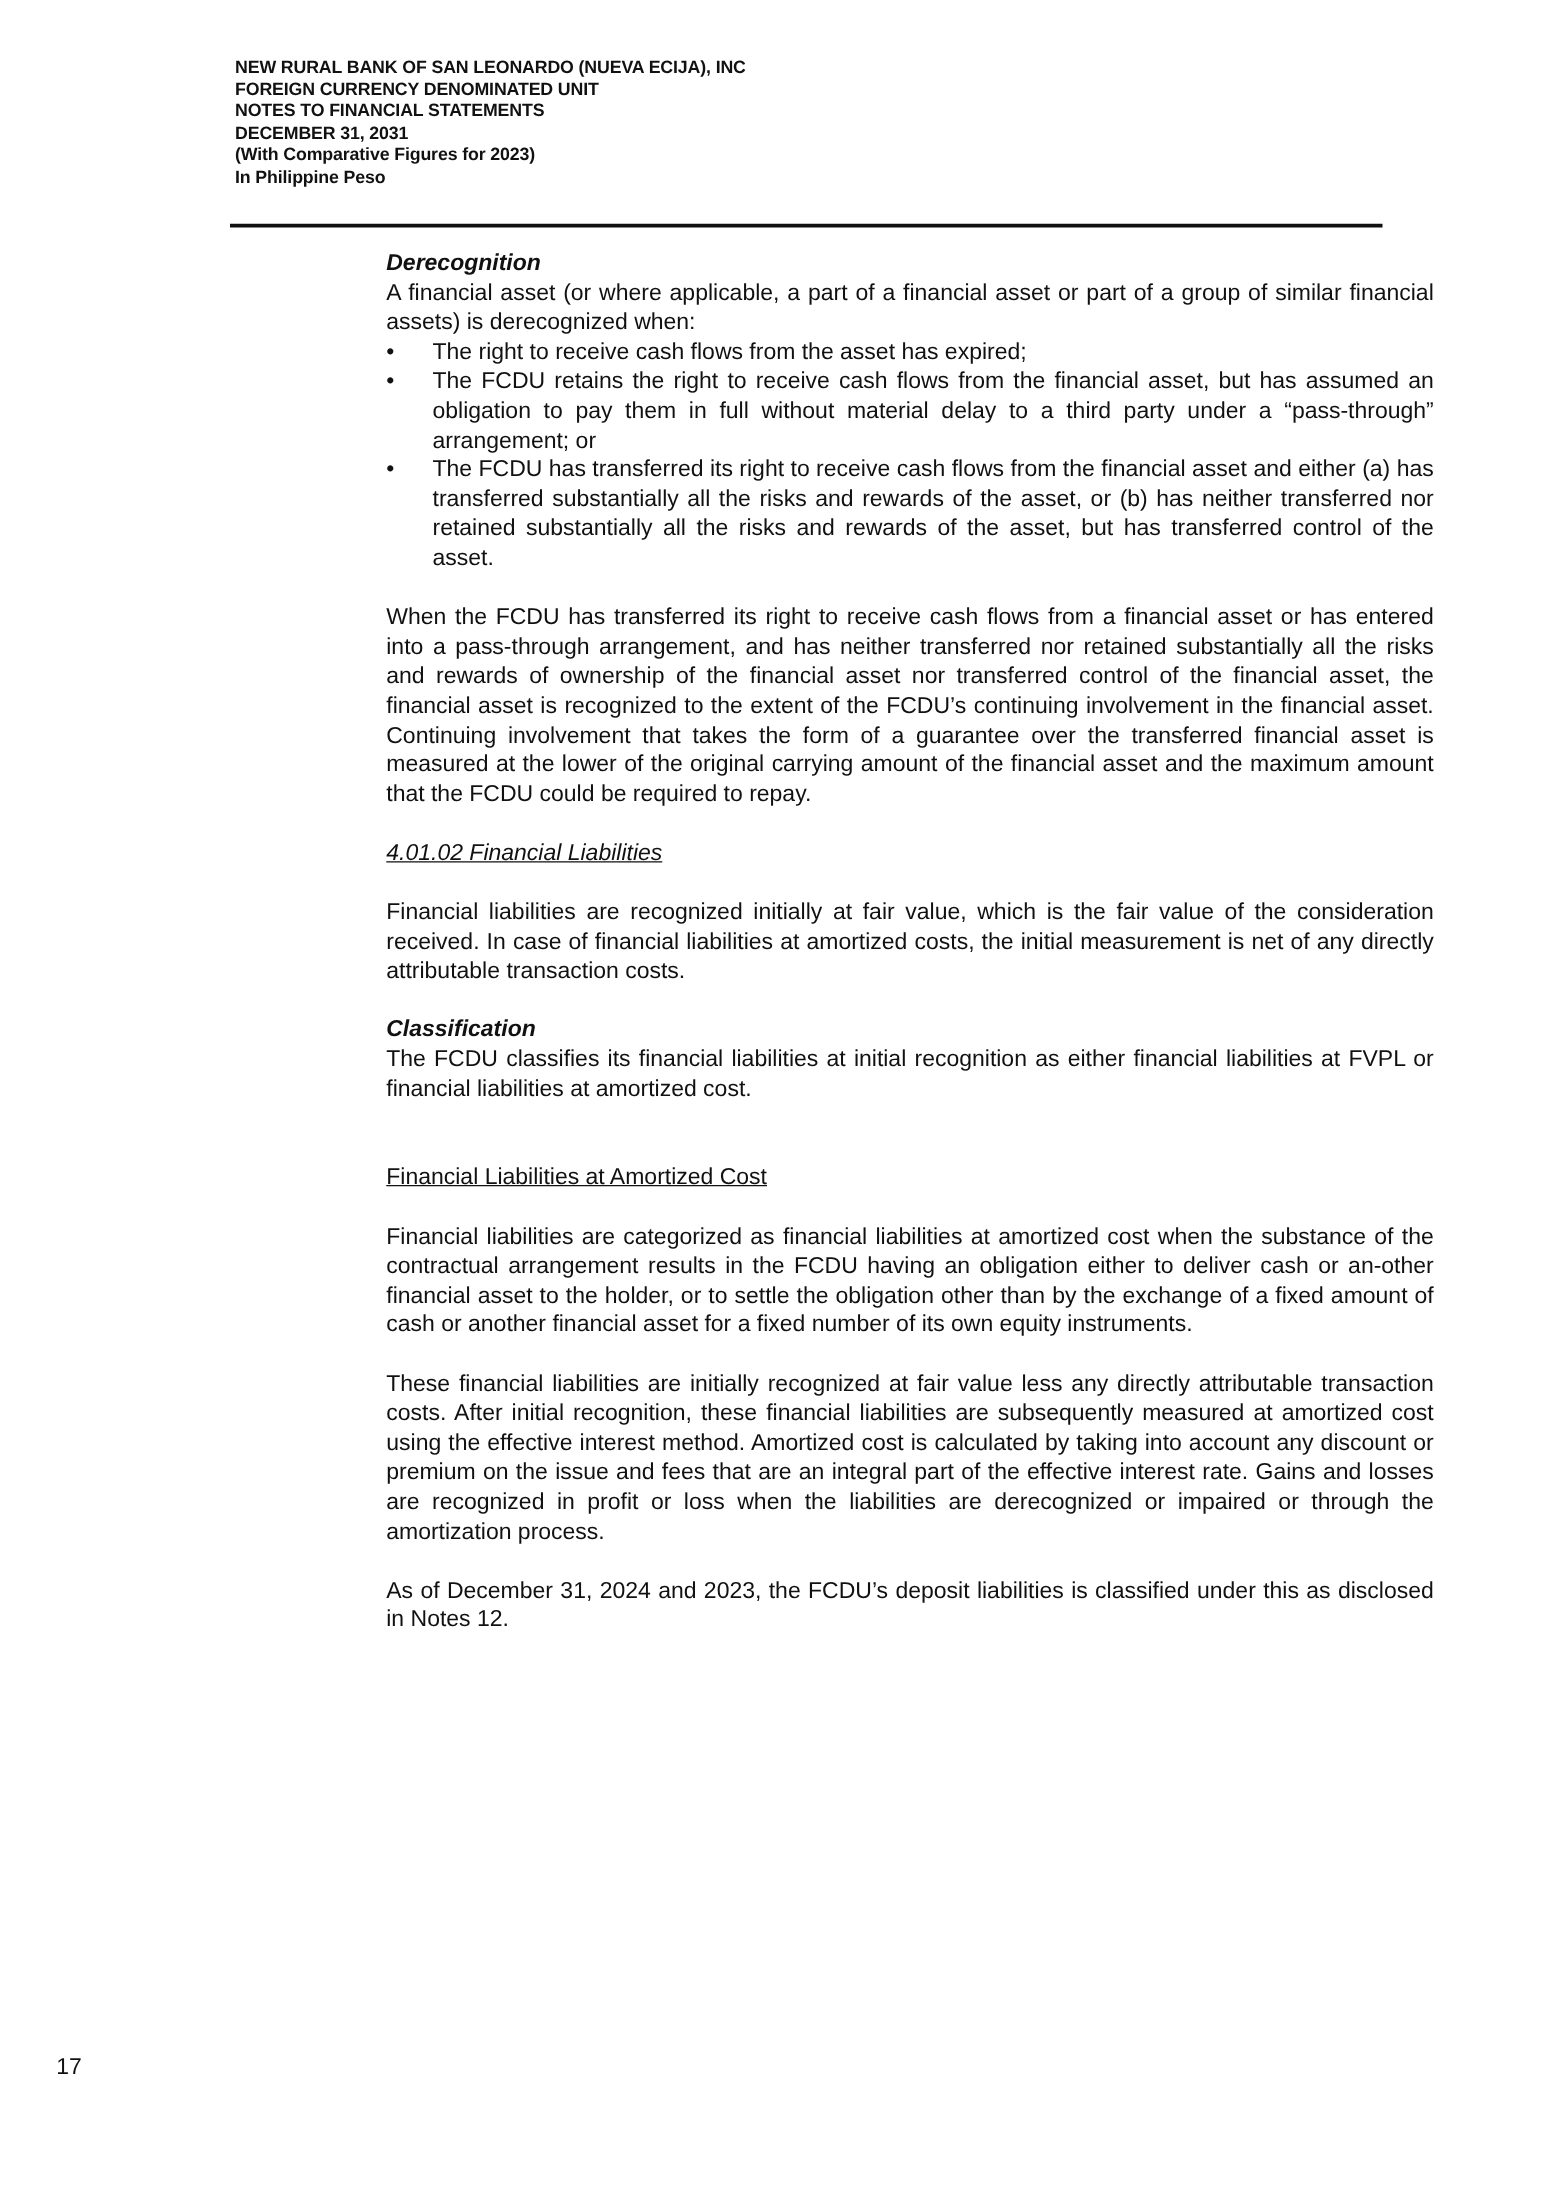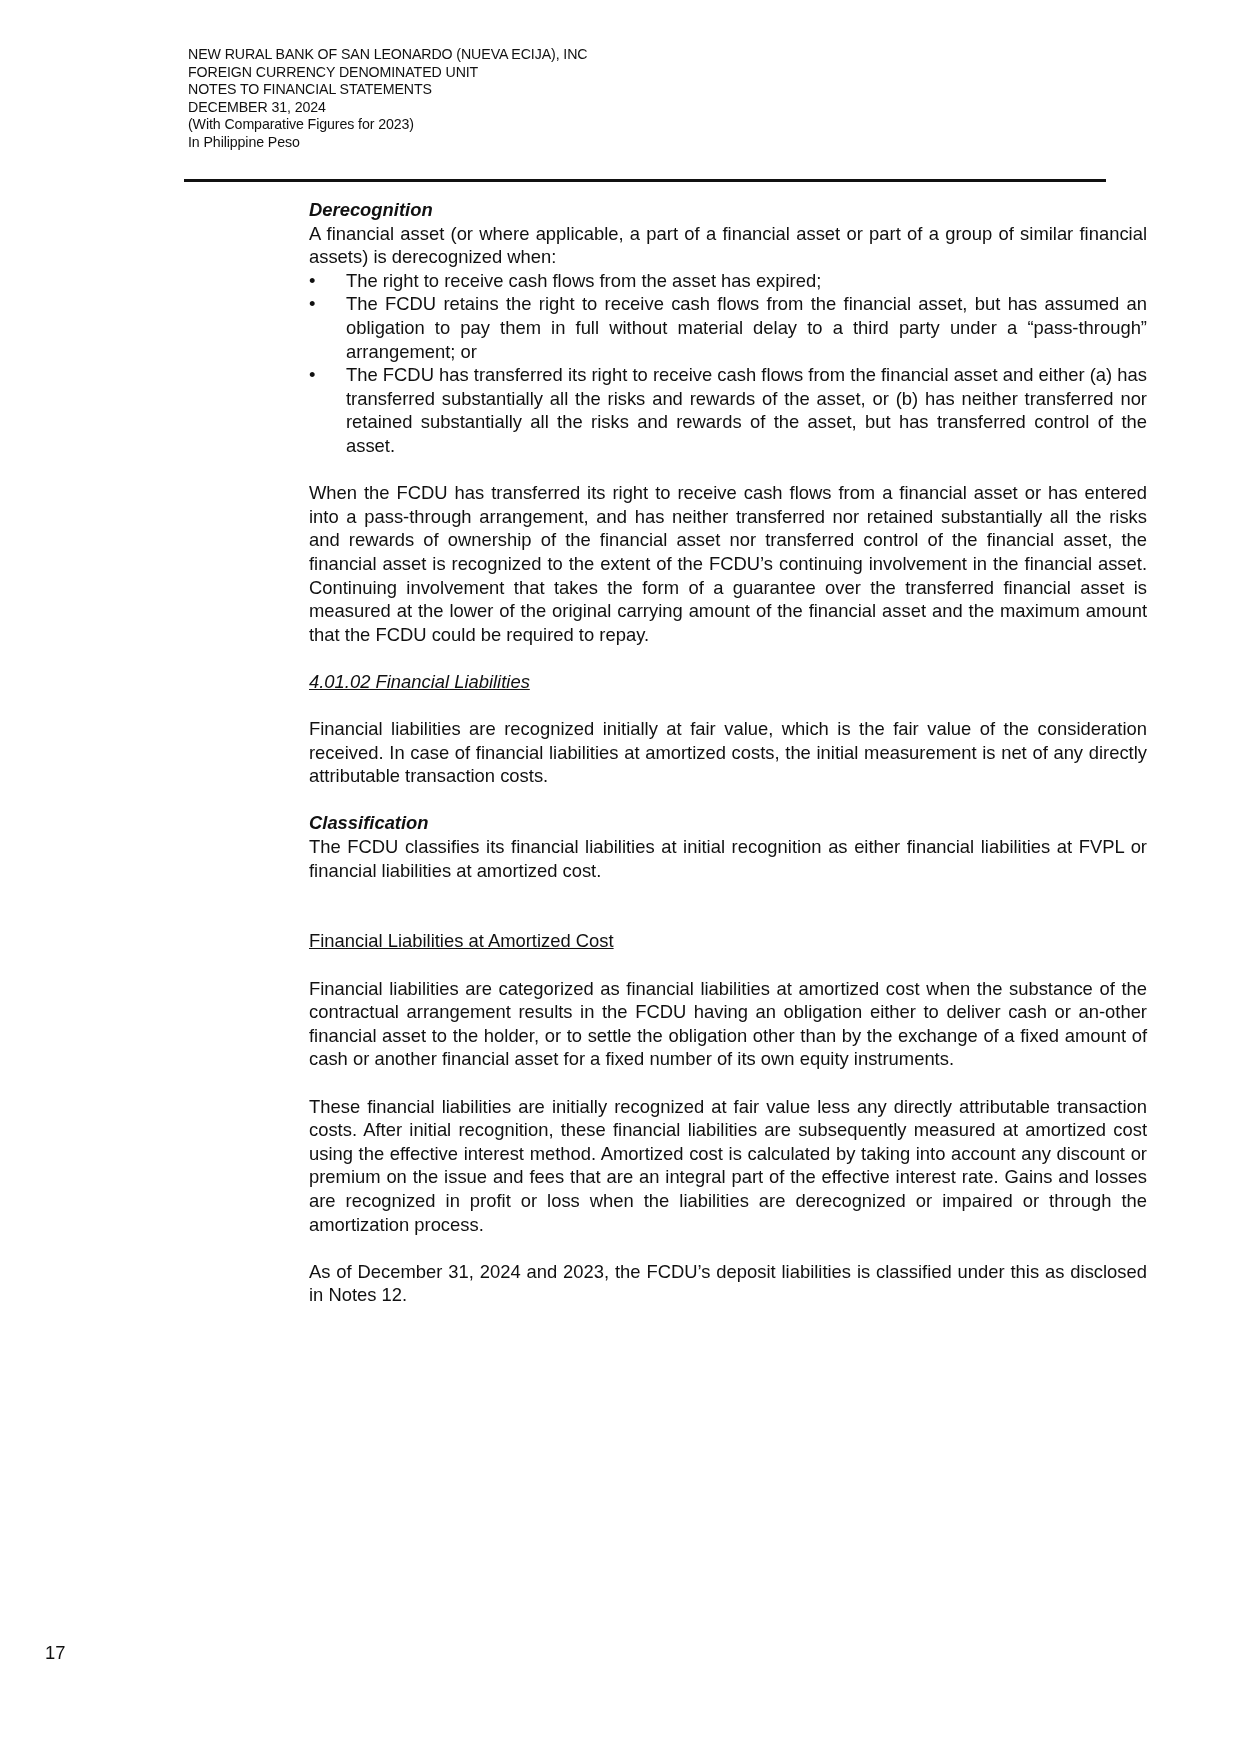--- a/index.html
+++ b/index.html
@@ -1,18 +1,18 @@
 <!DOCTYPE html>
 <html><head>
 <meta charset="utf-8">
 <style>
   html, body { margin: 0; padding: 0; background: #ffffff; }
   body { width: 1241px; height: 1754px; position: relative; overflow: hidden;
          font-family: "Liberation Sans", sans-serif; color: #111; }
-  .header { position: absolute; left: 188px; top: 46px; font-weight: normal;
+  .header { position: absolute; left: 188px; top: 46px; font-weight: bold;
             font-size: 14.2px; line-height: 17.6px; letter-spacing: -0.1px; }
   .header div { white-space: nowrap; }
   .rule { position: absolute; left: 184px; top: 179px; width: 922px; height: 3px; background: #111; }
   .content { position: absolute; left: 262px; top: 198px; width: 838px;
              font-size: 18.4px; line-height: 23.6px; margin-left: 47px; }
   .content p { margin: 0; text-align: justify; }
   .heading { font-weight: bold; font-style: italic; }
   .sub-ital-u { font-style: italic; text-decoration: underline; }
   .sub-u { text-decoration: underline; }
   ul.bullets { list-style: none; margin: 0; padding: 0; }
@@ -21,21 +21,21 @@
   .gap { height: 23.6px; }
   .page-number { position: absolute; left: 0; width: 1203px; top: 1642px; text-align: left; font-size: 18.4px; padding-left: 45px; }
 </style>
 </head>
 <body>
 
 <div class="header">
   <div>NEW RURAL BANK OF SAN LEONARDO (NUEVA ECIJA), INC</div>
   <div>FOREIGN CURRENCY DENOMINATED UNIT</div>
   <div>NOTES TO FINANCIAL STATEMENTS</div>
-  <div>DECEMBER 31, 2024</div>
+  <div>DECEMBER 31, 2031</div>
   <div>(With Comparative Figures for 2023)</div>
   <div>In Philippine Peso</div>
 </div>
 
 <div class="rule"></div>
 
 <div class="content">
   <section>
     <p class="heading">Derecognition</p>
     <p>A financial asset (or where applicable, a part of a financial asset or part of a group of similar financial assets) is derecognized when:</p>

